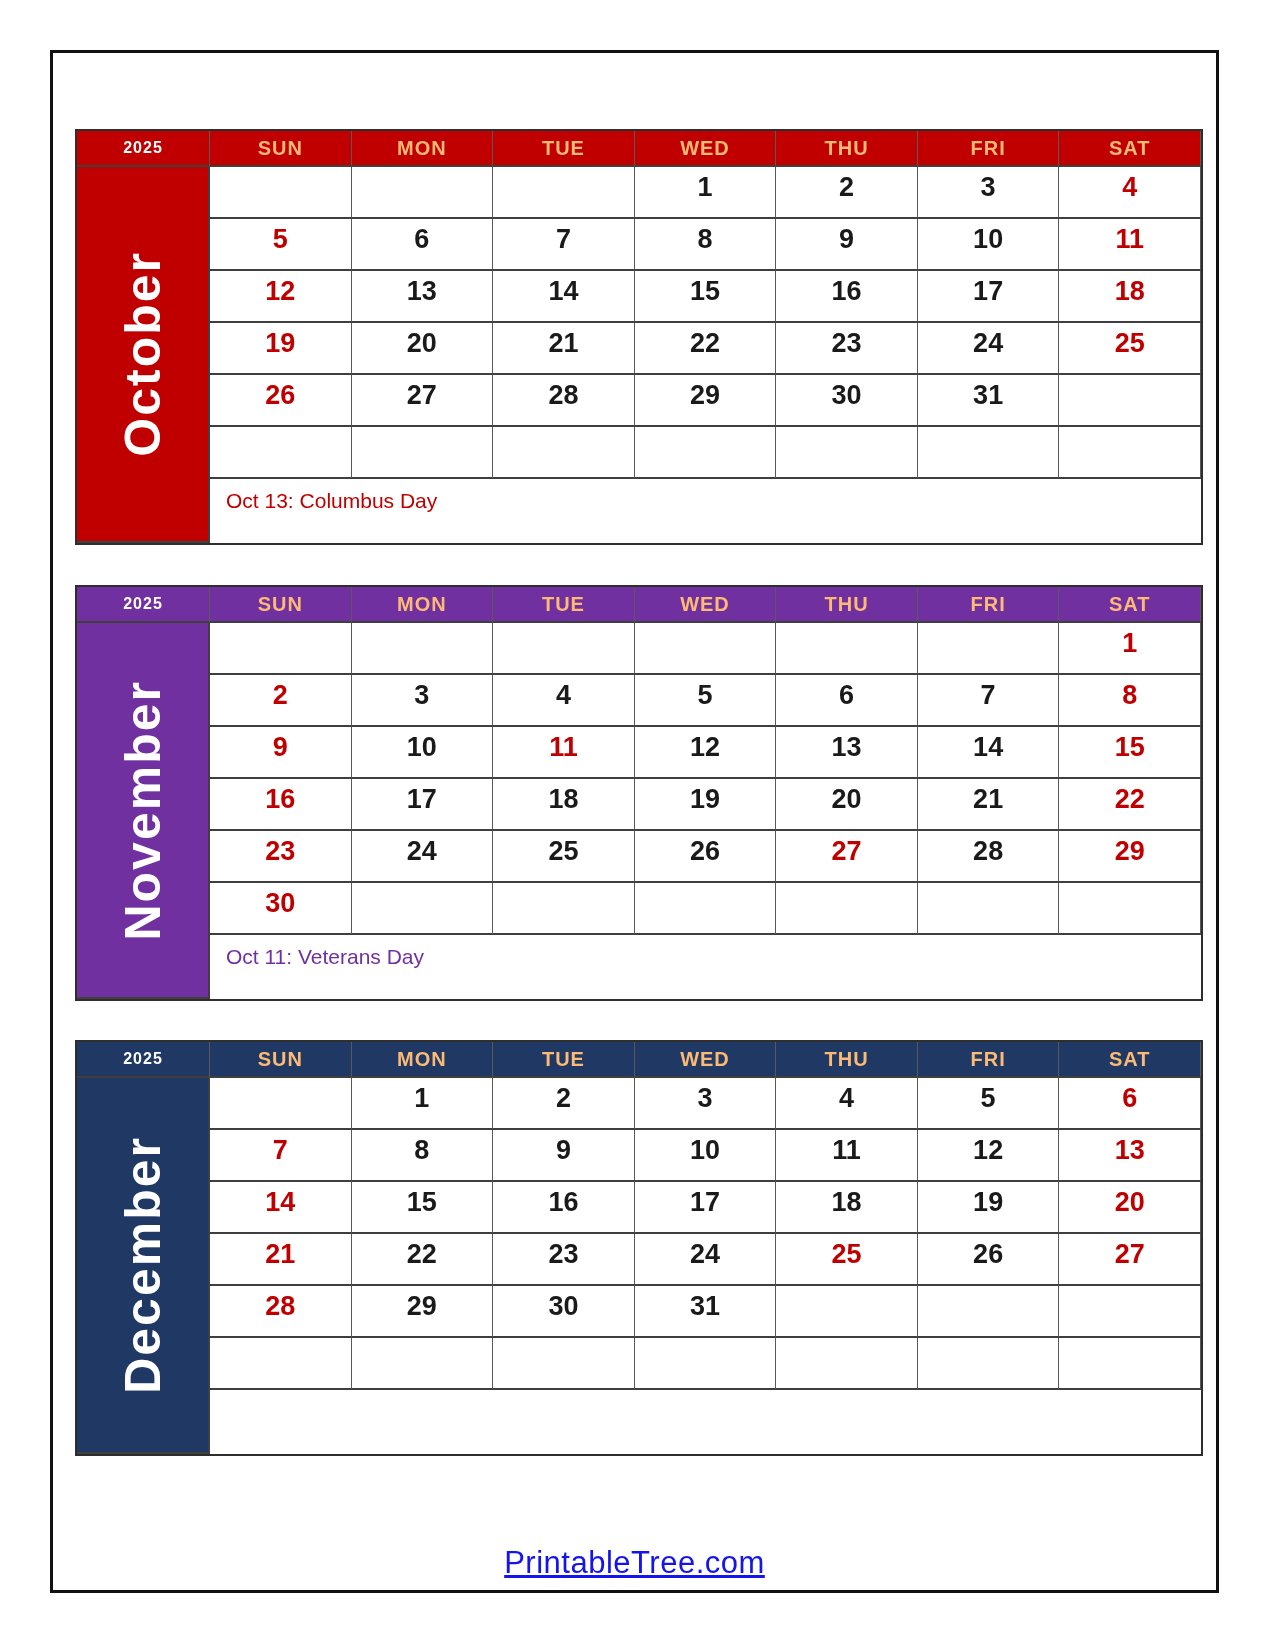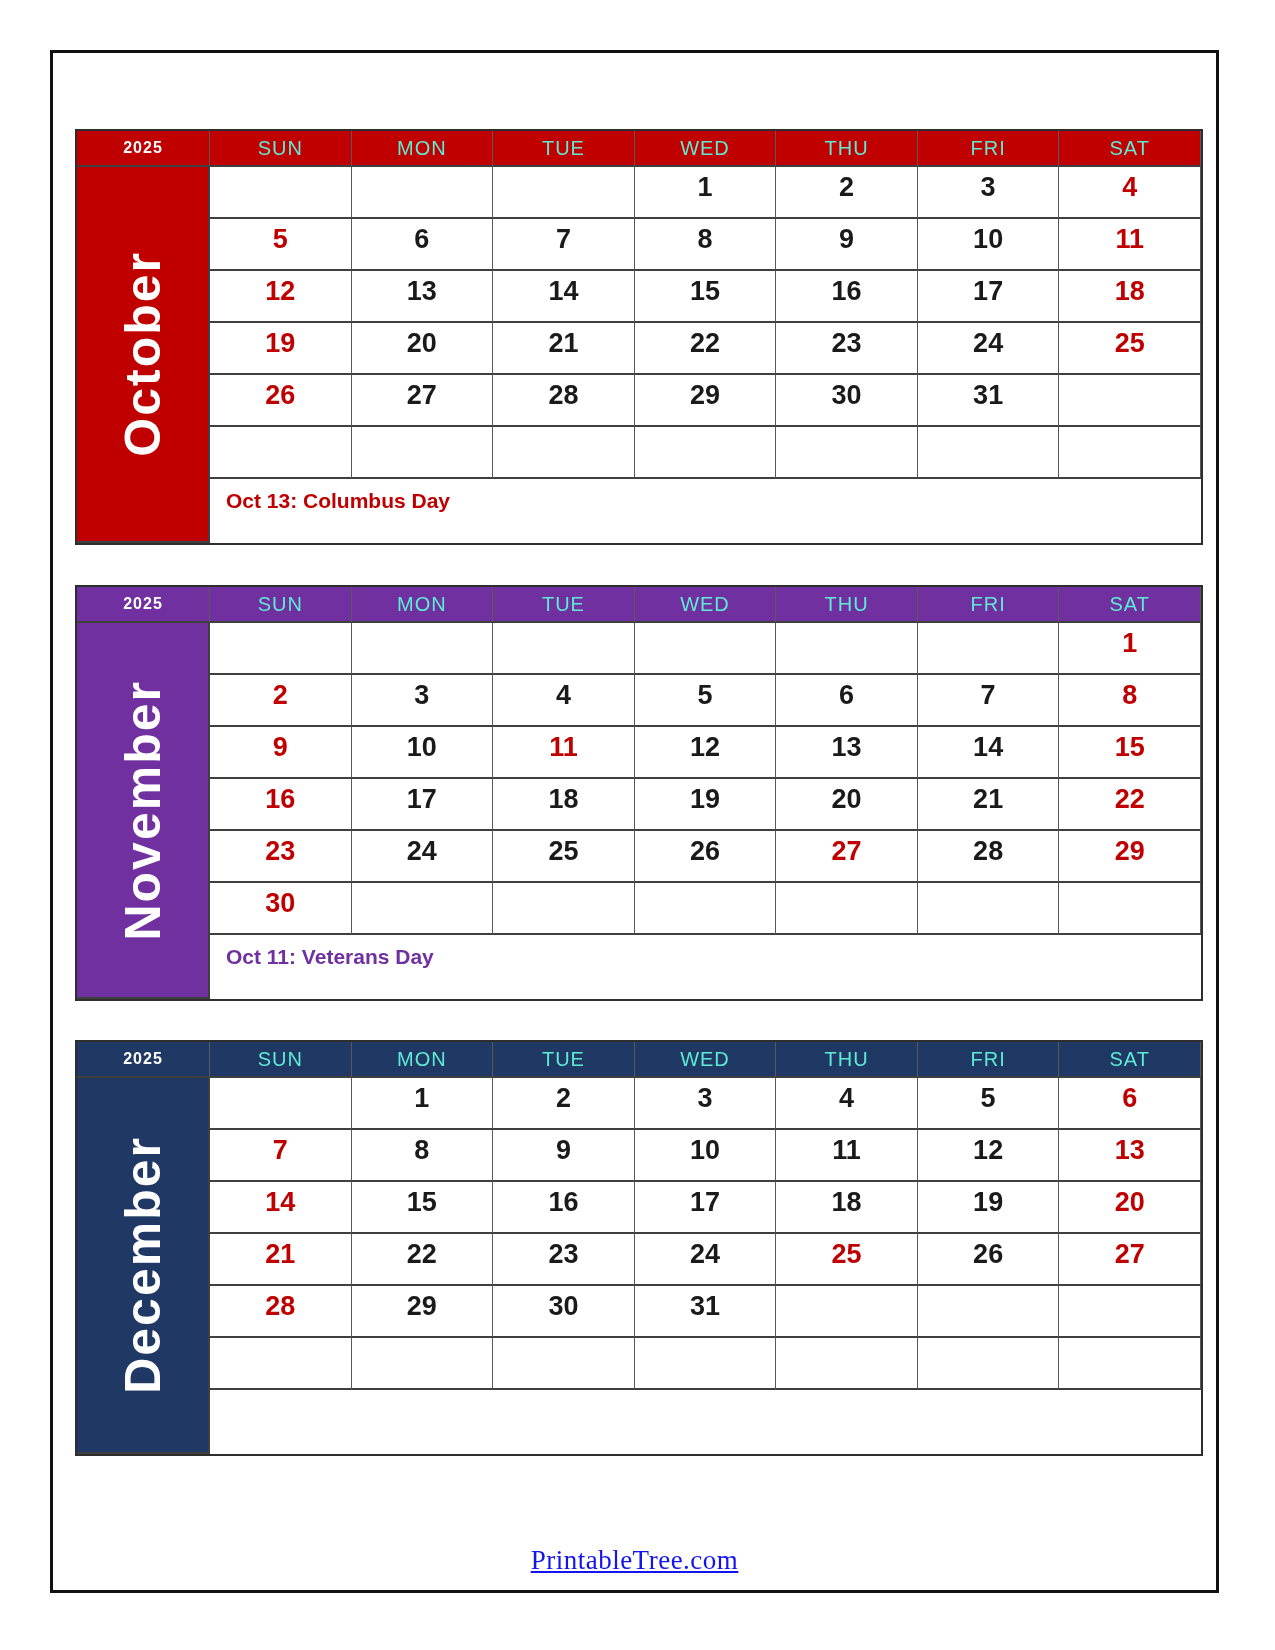--- a/index.html
+++ b/index.html
@@ -34,21 +34,21 @@
   .yearcell{
     grid-column:1;grid-row:1;
     background:var(--theme);
     color:#ffffff;font-weight:700;font-size:16px;
     display:flex;align-items:center;justify-content:center;
     letter-spacing:1px;
   }
   .dayrow{display:contents;}
   .dayhead{
     background:var(--theme);
-    color:#5eead4;font-weight:400;font-size:20px;
+    color:#fdba74;font-weight:700;font-size:20px;
     display:flex;align-items:center;justify-content:center;
     letter-spacing:1px;
   }
   .monthcol{
     grid-column:1;grid-row:2 / span 7;
     background:var(--theme);
     border-right:2px solid #3f3f3f;
     display:flex;align-items:center;justify-content:center;
     overflow:hidden;
   }
@@ -65,31 +65,31 @@
     padding-top:5px;
     font-size:27px;font-weight:700;color:#1a1a1a;
     background:#ffffff;
   }
   .date.red{color:#C00000;}
   .holiday{
     grid-column:2 / span 7;
     border-bottom:none;border-right:none;
     padding:10px 0 8px 16px;
     display:flex;flex-direction:column;gap:3px;
-    font-size:21px;font-weight:700;
+    font-size:21px;font-weight:400;
     color:var(--theme);
     background:#ffffff;
   }
   .footer{
     position:absolute;left:0;right:0;top:1492px;
     text-align:center;
   }
   .footer a{
-    font-size:27px;color:#1414EE;text-decoration:underline;
-    font-weight:400;letter-spacing:0.5px;font-family:Liberation Serif, serif;
+    font-size:31px;color:#1414EE;text-decoration:underline;
+    font-weight:400;letter-spacing:0.5px;
   }
 </style>
 </head>
 <body>
 
 <div class="frame">
 
   <section class="month month-oct" style="--theme: #C00000;">
     <div class="cal">
       <div class="cell yearcell">2025</div>

